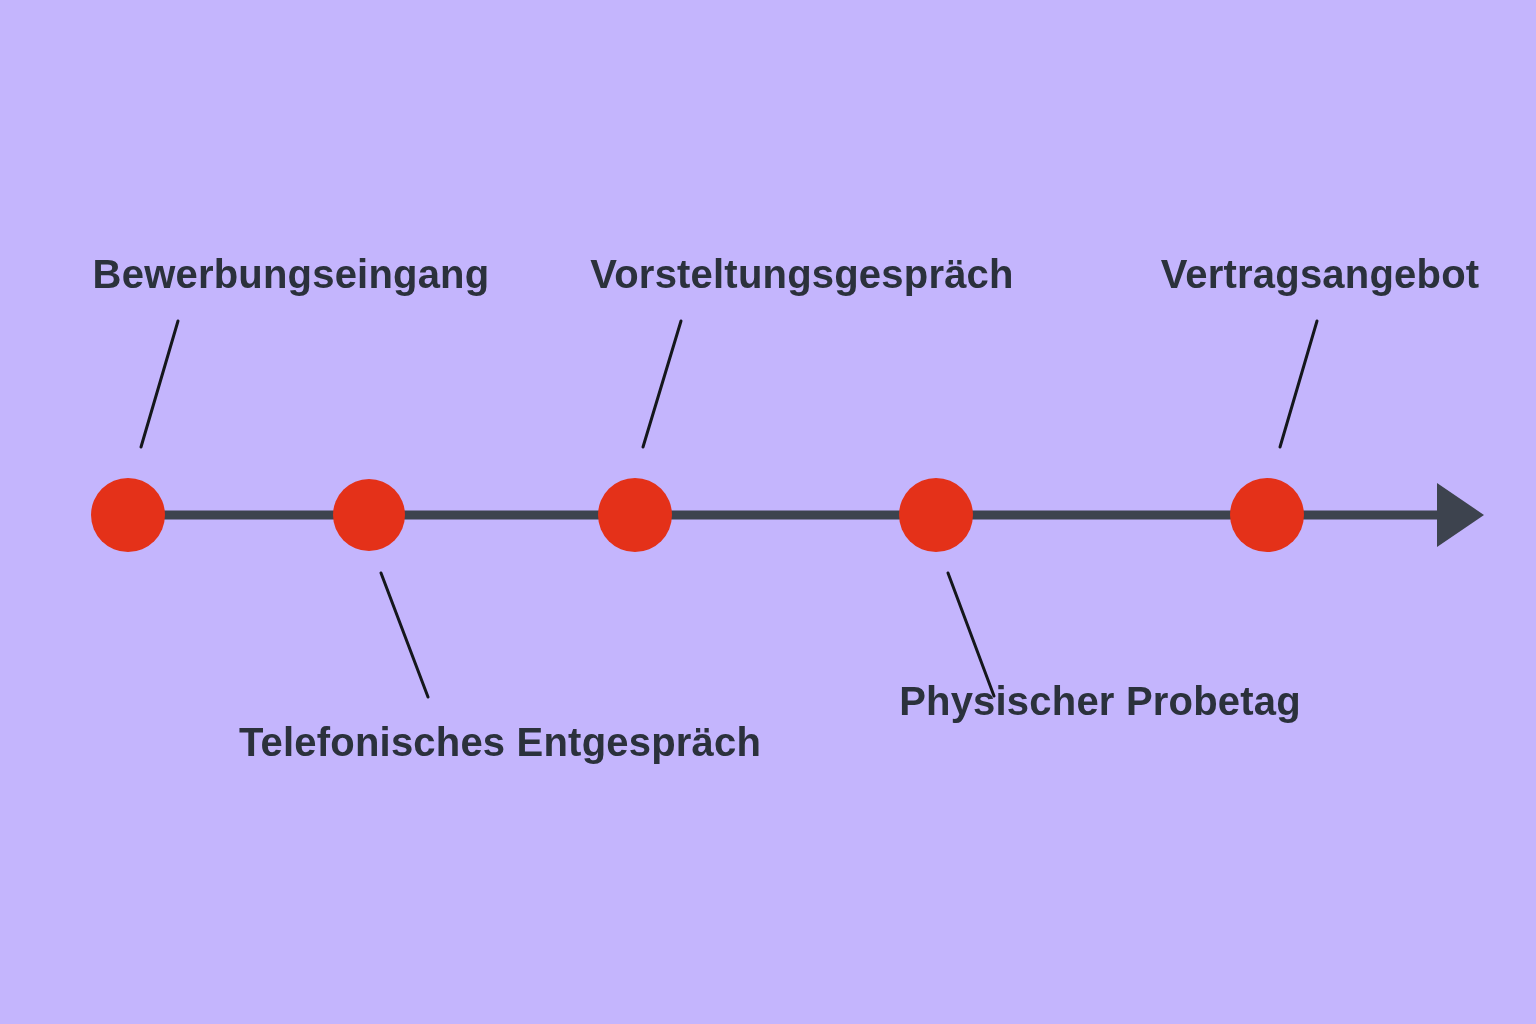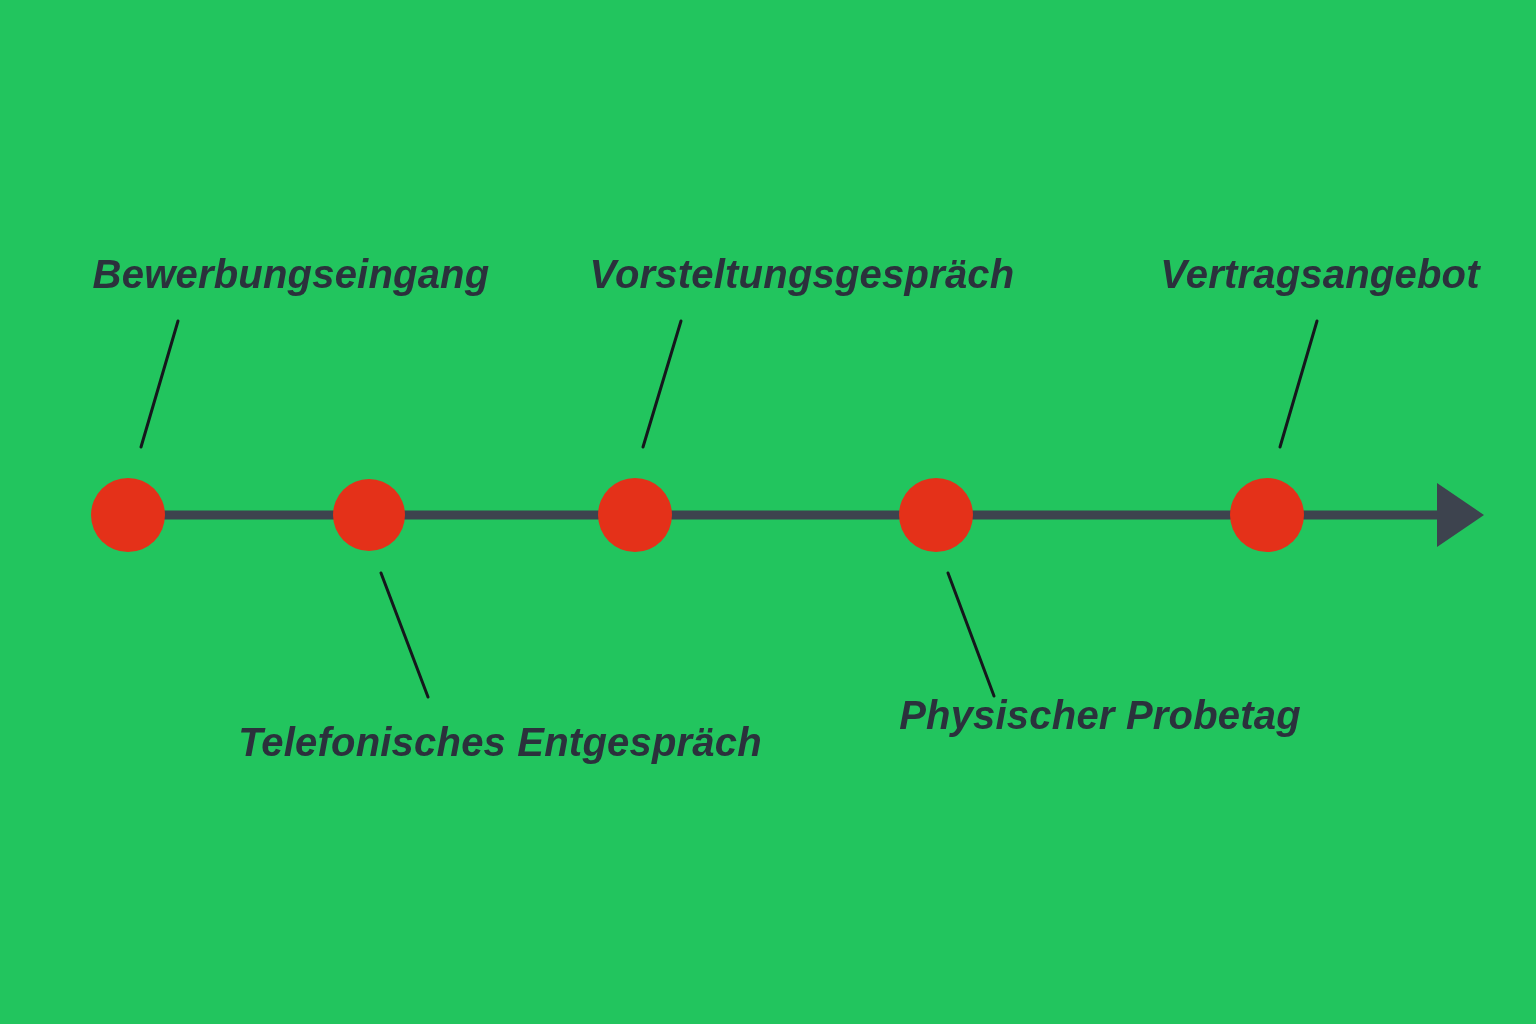--- a/index.html
+++ b/index.html
@@ -28,35 +28,35 @@
     font-size: 40px;
     font-weight: 700;
     letter-spacing: 0.2px;
     white-space: nowrap;
     color: #2b313c;
   }
 </style>
 </head>
 <body>
 
-<div class="canvas" style="background: #22c55e; font-style: italic;">
+<div class="canvas" style="background: #c4b5fd;">
   <svg id="timeline-svg" width="1536" height="1024" viewBox="0 0 1536 1024">
       <line x1="122" y1="515" x2="1440" y2="515" stroke="#3d434e" stroke-width="9"></line>
       <polygon points="1437,483 1484,515 1437,547" fill="#3d434e"></polygon>
       <line x1="178" y1="321" x2="141" y2="447" stroke="#15171c" stroke-width="3" stroke-linecap="round"></line>
       <circle cx="128" cy="515" r="37" fill="#e43119"></circle>
       <line x1="381" y1="573" x2="428" y2="697" stroke="#15171c" stroke-width="3" stroke-linecap="round"></line>
       <circle cx="369" cy="515" r="36" fill="#e43119"></circle>
       <line x1="681" y1="321" x2="643" y2="447" stroke="#15171c" stroke-width="3" stroke-linecap="round"></line>
       <circle cx="635" cy="515" r="37" fill="#e43119"></circle>
       <line x1="948" y1="573" x2="994" y2="696" stroke="#15171c" stroke-width="3" stroke-linecap="round"></line>
       <circle cx="936" cy="515" r="37" fill="#e43119"></circle>
       <line x1="1317" y1="321" x2="1280" y2="447" stroke="#15171c" stroke-width="3" stroke-linecap="round"></line>
       <circle cx="1267" cy="515" r="37" fill="#e43119"></circle>
     </svg>
   <div id="labels">
       <div class="milestone-label" style="left: 291px; top: 252px; color: rgb(43, 49, 60);">Bewerbungseingang</div>
       <div class="milestone-label" style="left: 500px; top: 720px; color: rgb(43, 49, 60);">Telefonisches Entgespräch</div>
       <div class="milestone-label" style="left: 802px; top: 252px; color: rgb(43, 49, 60);">Vorsteltungsgespräch</div>
-      <div class="milestone-label" style="left: 1100px; top: 693px; color: rgb(43, 49, 60);">Physischer Probetag</div>
+      <div class="milestone-label" style="left: 1100px; top: 679px; color: rgb(43, 49, 60);">Physischer Probetag</div>
       <div class="milestone-label" style="left: 1320px; top: 252px; color: rgb(43, 49, 60);">Vertragsangebot</div>
     </div>
 </div>
 
 </body></html>

